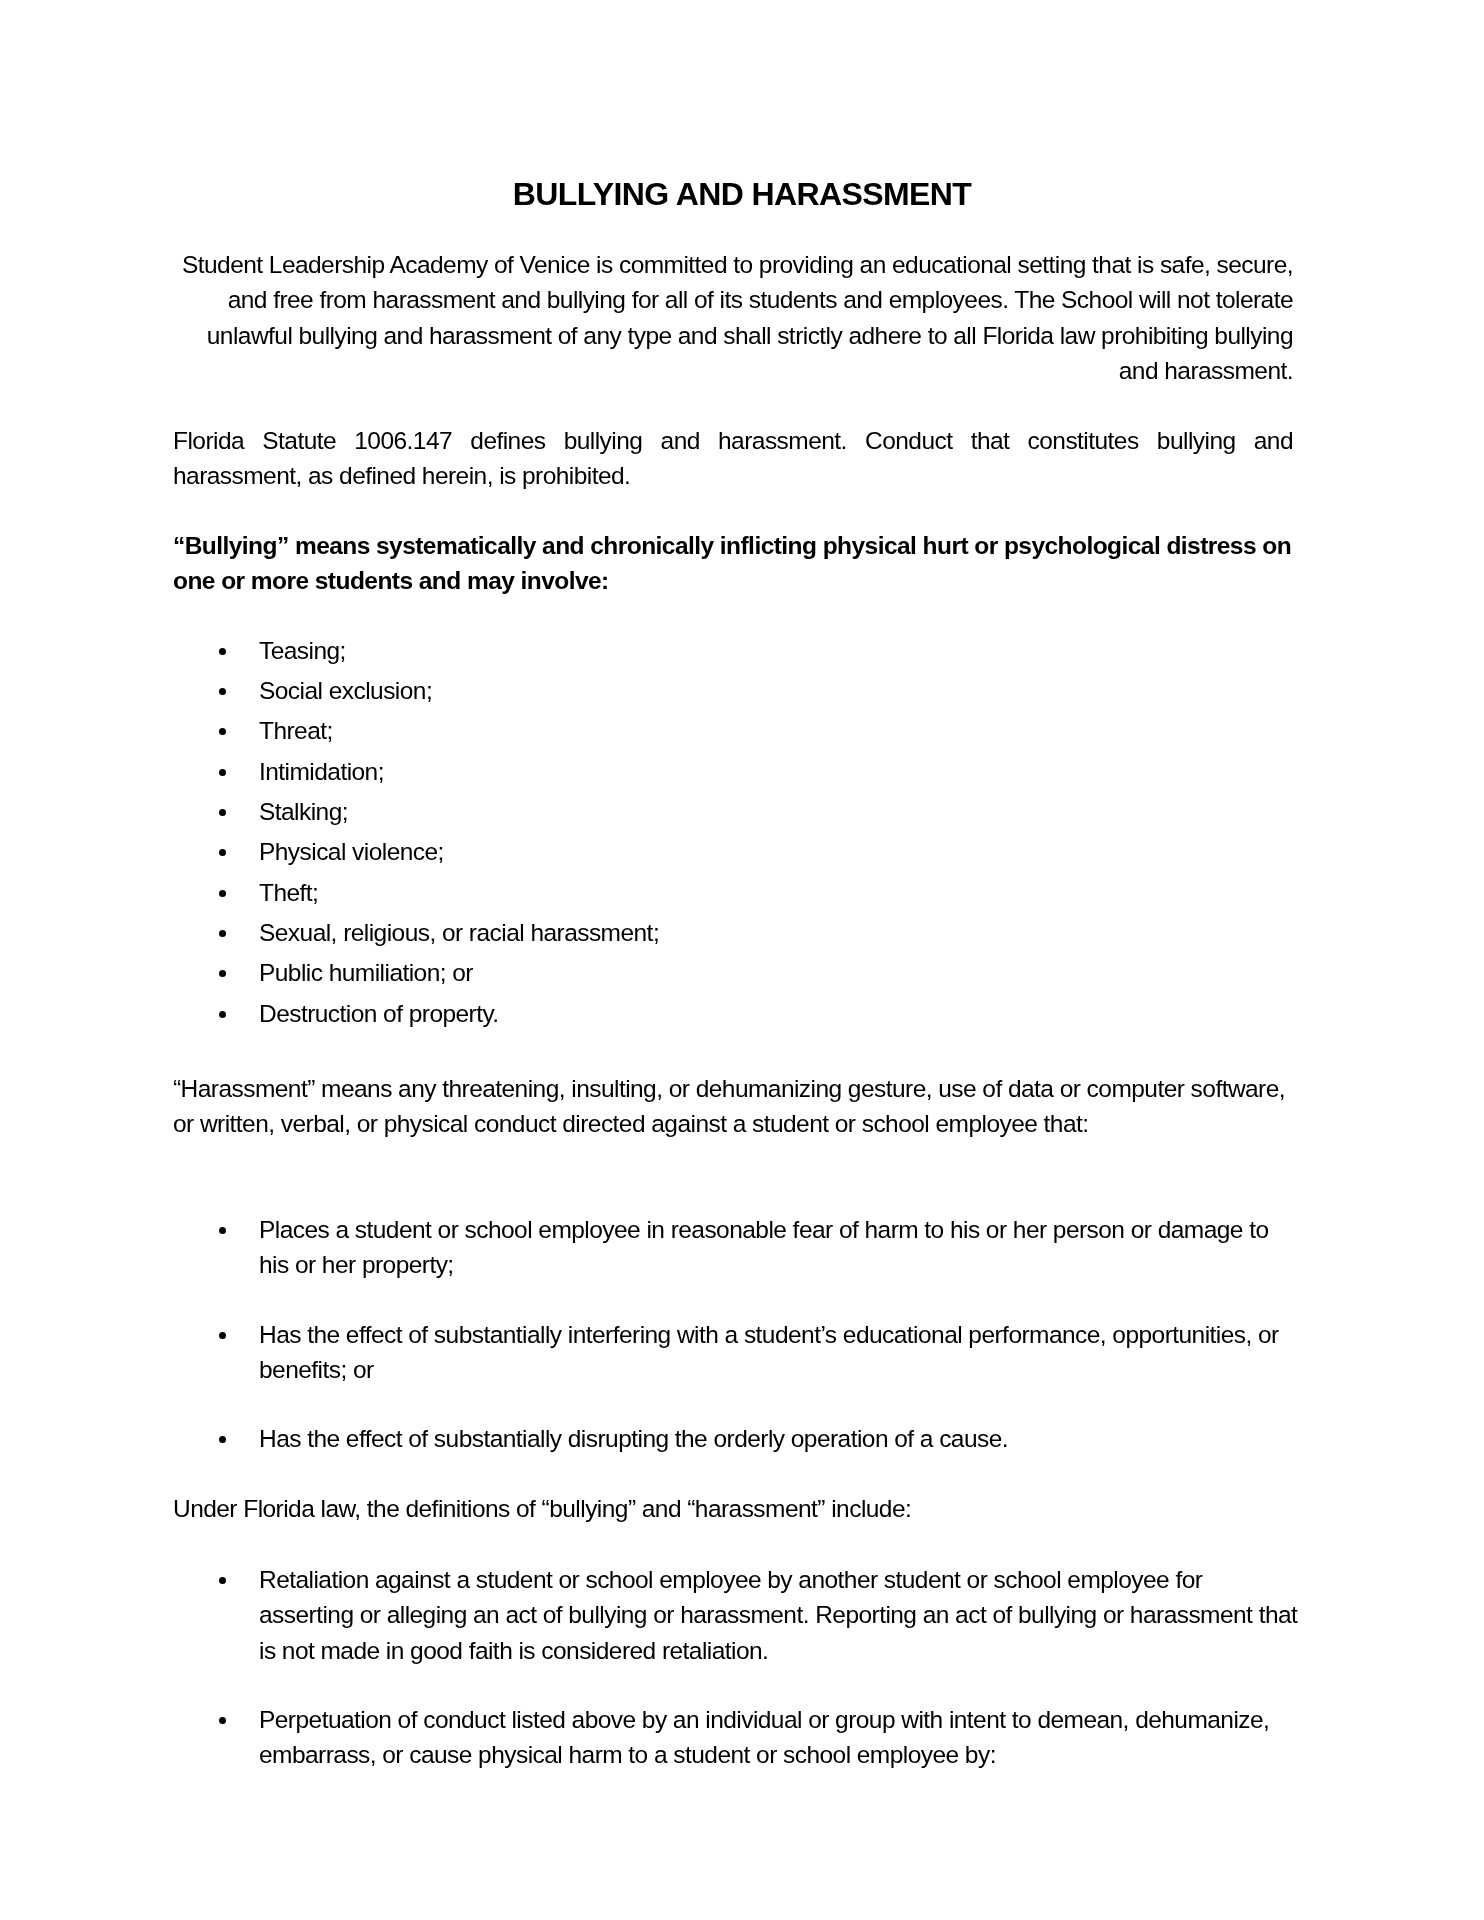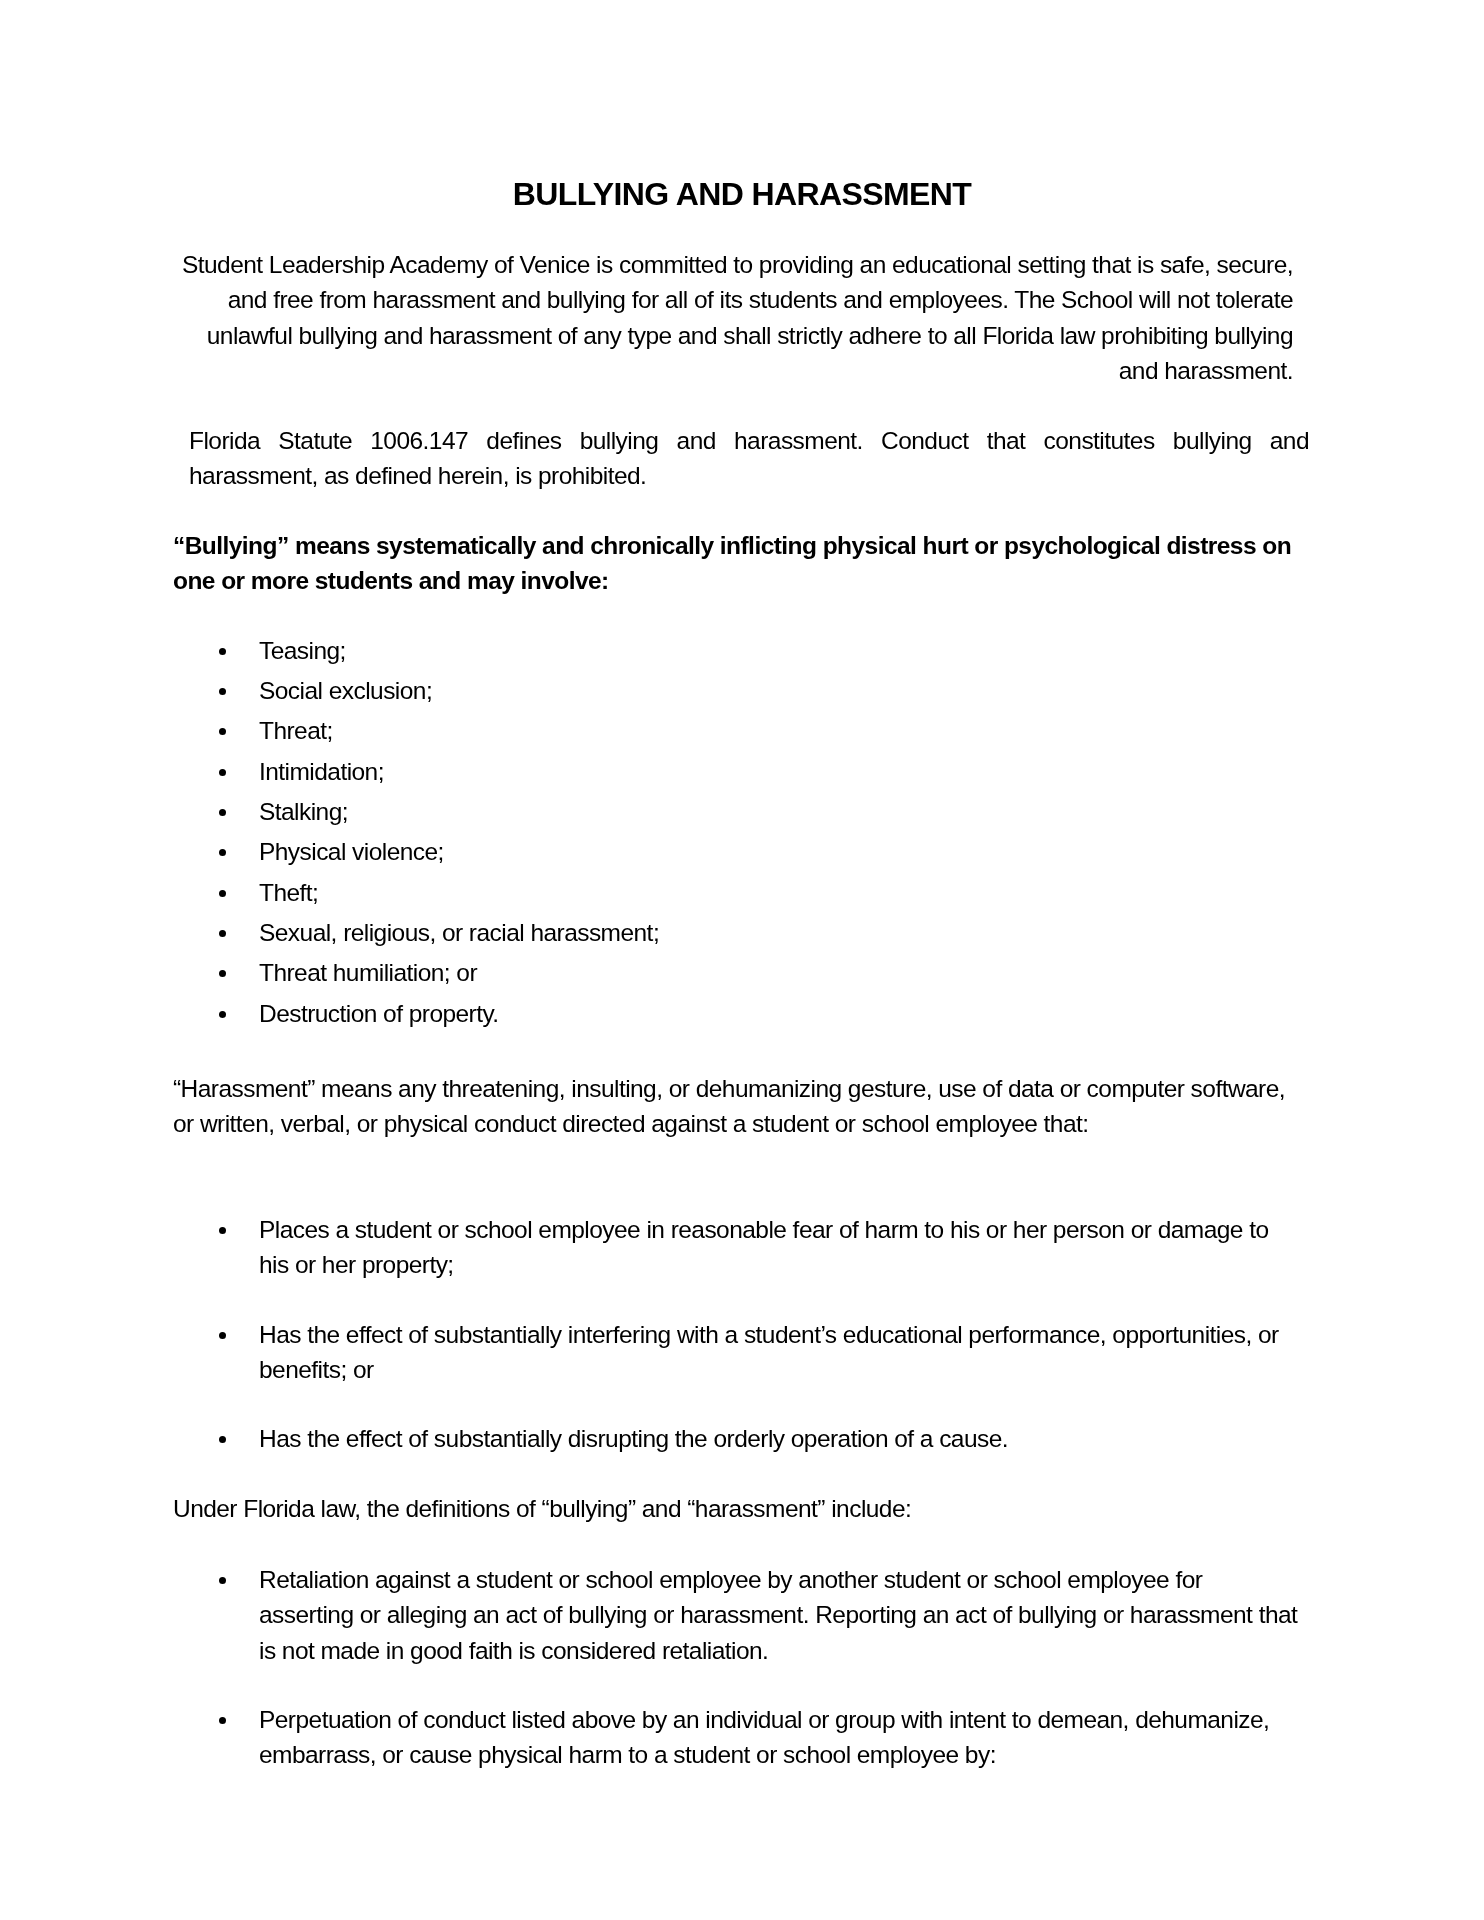--- a/index.html
+++ b/index.html
@@ -3,21 +3,21 @@
 <meta charset="utf-8">
 <style>
   html, body { margin: 0; padding: 0; background: #ffffff; }
   body { width: 1484px; height: 1920px; position: relative; overflow: hidden;
          font-family: "Liberation Sans", sans-serif; color: #000; }
   .page { position: absolute; left: 0; top: 0; width: 1484px; height: 1920px; background: #fff; }
   .title { position: absolute; top: 176px; left: 0; width: 1484px; text-align: center;
            font-weight: bold; font-size: 32px; letter-spacing: -0.6px; }
   .para { position: absolute; left: 173px; width: 1120px; font-size: 24.5px; line-height: 35.3px;
           letter-spacing: -0.55px; }
-  .just { text-align: justify; text-align-last: left; margin-left: 16px; }
+  .just { text-align: justify; text-align-last: left; }
   .list { position: absolute; left: 0; margin: 0; padding: 0; list-style: none; }
   .li { position: absolute; left: 219px; width: 1080px; font-size: 24.5px; line-height: 35.3px; letter-spacing: -0.55px; }
   .bullet { position: absolute; left: 0; top: 0; width: 20px; }
   .bullet::before { content: ""; position: absolute; left: 0; top: 15px; width: 7px; height: 7px; border-radius: 50%; background: #000; }
   .li-text { position: absolute; left: 40px; top: 0; width: 1040px; }
 </style>
 </head>
 <body>
 
 <div class="page">
@@ -58,21 +58,21 @@
     <div class="li" style="top:875px;">
         <span class="bullet"></span>
         <span class="li-text">Theft;</span>
       </div>
     <div class="li" style="top:915px;">
         <span class="bullet"></span>
         <span class="li-text">Sexual, religious, or racial harassment;</span>
       </div>
     <div class="li" style="top:955px;">
         <span class="bullet"></span>
-        <span class="li-text">Threat humiliation; or</span>
+        <span class="li-text">Public humiliation; or</span>
       </div>
     <div class="li" style="top:996px;">
         <span class="bullet"></span>
         <span class="li-text">Destruction of property.</span>
       </div>
   </div>
 
   <div class="para" style="top:1071px;">“Harassment” means any threatening, insulting, or dehumanizing gesture, use of data or computer software, or written, verbal, or physical conduct directed against a student or school employee that:</div>
 
   <div class="list">

